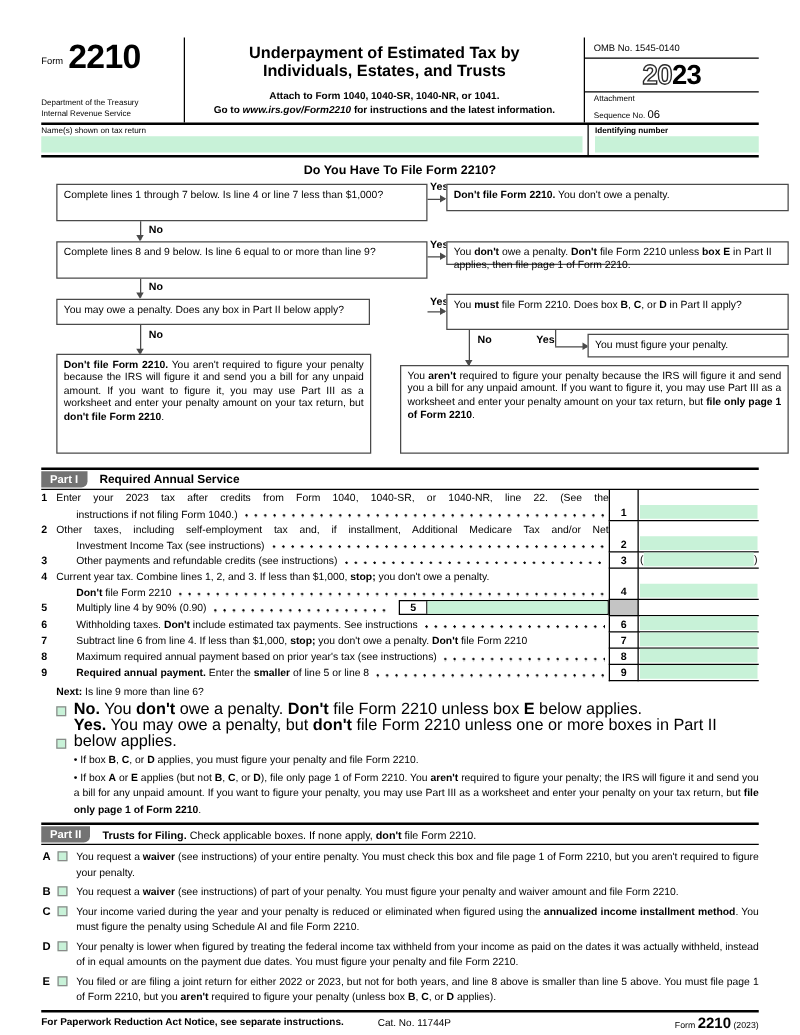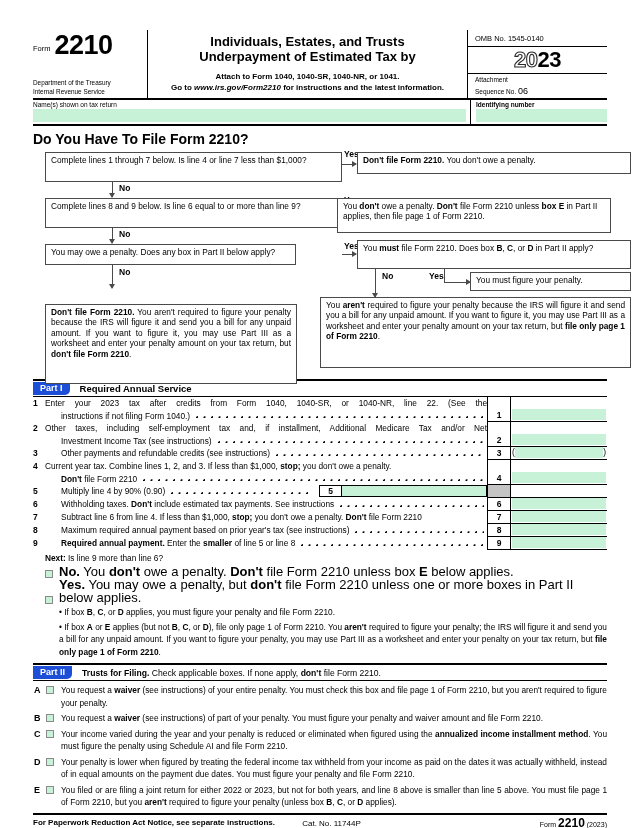--- a/index.html
+++ b/index.html
@@ -34,36 +34,36 @@
 
   
   .namerow { display: flex; border-bottom: 2px solid #000; }
   .name-cell { flex: 1; padding: 1px 4px 2px 0; }
   .id-cell { width: 137px; border-left: 1px solid #000; padding: 1px 0 2px 5px; }
   .label-sm { font-size: 6.5px; }
   .id-cell .label-sm { font-weight: bold; }
   .gbar { height: 13px; background: var(--green, #c8f2d8); margin-top: 1px; }
 
   
-  .flowtitle { font-size: 14px; font-weight: bold; margin: 5px 0 1px; }
+  .flowtitle { text-align: center; font-size: 10px; font-weight: bold; margin: 5px 0 1px; }
   .flow { position: relative; height: 226px; font-size: 8.3px; line-height: 1.26; }
   .fbox { position: absolute; border: 1px solid #4a4a4a; padding: 2px 5px; background: #fff; }
   .fbox.just { text-align: justify; }
   .yn { position: absolute; font-weight: bold; font-size: 8.5px; }
   .ar-h { position: absolute; border-top: 1px solid #4a4a4a; }
   .ar-h::after { content: ""; position: absolute; right: -1px; top: -4px;
     border-left: 5px solid #4a4a4a; border-top: 3.5px solid transparent; border-bottom: 3.5px solid transparent; }
   .ar-v { position: absolute; border-left: 1px solid #4a4a4a; }
   .ar-v.head::after { content: ""; position: absolute; bottom: -1px; left: -4px;
     border-top: 5px solid #4a4a4a; border-left: 3.5px solid transparent; border-right: 3.5px solid transparent; }
 
   
   .pbar { display: flex; align-items: center; border-top: 2px solid #000; border-bottom: 1px solid #000;
           padding: 1px 0; margin-top: 5px; }
-  .pbadge { background: #1d4ed8; color: #fff; font-weight: bold; font-size: 9px;
+  .pbadge { background: #737373; color: #fff; font-weight: bold; font-size: 9px;
             padding: 1px 7px 2px 7px; border-radius: 0 0 5px 0; }
   .ptitle { font-weight: bold; font-size: 9.5px; margin-left: 10px; }
   .ptitle-mix { font-size: 8.6px; margin-left: 10px; }
 
   
   .p1row { display: flex; align-items: stretch; }
   .p1text { width: 454px; padding-left: 12px; position: relative; font-size: 8.3px; line-height: 12.5px; }
   .lnum { position: absolute; left: 0; top: 0; font-weight: bold; font-size: 8.5px; }
   .jline { text-align: justify; text-align-last: justify; }
   .lline { display: flex; padding-left: 16px; }
@@ -118,22 +118,22 @@
         <span class="form-word">Form</span>
         <span class="form-num">2210</span>
       </div>
       <div class="dept">
         <div>Department of the Treasury</div>
         <div>Internal Revenue Service</div>
       </div>
     </div>
     <div class="hdr-center">
       <div class="title">
+        <div>Underpayment of Estimated Tax by</div>
         <div>Individuals, Estates, and Trusts</div>
-        <div>Underpayment of Estimated Tax by</div>
       </div>
       <div class="attach">Attach to Form 1040, 1040-SR, 1040-NR, or 1041.</div>
       <div class="goto"><b>Go to </b><b><i>www.irs.gov/Form2210</i></b><b> for instructions and the latest information.</b></div>
     </div>
     <div class="hdr-right">
       <div class="omb">OMB No. 1545-0140</div>
       <div class="year">
         <span class="yr-o">20</span>
             <span>23</span>
       </div>
@@ -161,41 +161,41 @@
     <span class="yn" style="left:311px; top:1px;">Yes</span>
     <div class="ar-h" style="left:309px; top:16px; width:14px;"></div>
     <div class="fbox" style="left:324px; top:4px; width:274px; height:22px;"><b>Don't file Form 2210.</b> You don't owe a penalty.</div>
 
     <span class="yn" style="left:86px; top:35px;">No</span>
     <div class="ar-v head" style="left:79px; top:34px; height:15px;"></div>
 
     <div class="fbox" style="left:12px; top:50px; width:297px; height:30px;">Complete lines 8 and 9 below. Is line 6 equal to or more than line 9?</div>
     <span class="yn" style="left:311px; top:47px;">Yes</span>
     <div class="ar-h" style="left:309px; top:62px; width:14px;"></div>
-    <div class="fbox" style="left:304px; top:50px; width:274px; height:35px;">You <b>don't</b> owe a penalty. <b>Don't</b> file Form 2210 unless <b>box E</b> in Part II applies, then file page 1 of Form 2210.</div>
+    <div class="fbox" style="left:324px; top:50px; width:274px; height:19px;">You <b>don't</b> owe a penalty. <b>Don't</b> file Form 2210 unless <b>box E</b> in Part II applies, then file page 1 of Form 2210.</div>
 
     <span class="yn" style="left:86px; top:81px;">No</span>
     <div class="ar-v head" style="left:79px; top:80px; height:15px;"></div>
 
     <div class="fbox" style="left:12px; top:96px; width:251px; height:21px;">You may owe a penalty. Does any box in Part II below apply?</div>
     <span class="yn" style="left:311px; top:93px;">Yes</span>
     <div class="ar-h" style="left:309px; top:106px; width:14px;"></div>
     <div class="fbox" style="left:324px; top:92px; width:274px; height:29px;">You <b>must</b> file Form 2210. Does box <b>B</b>, <b>C</b>, or <b>D</b> in Part II apply?</div>
 
     <span class="yn" style="left:86px; top:119px;">No</span>
     <div class="ar-v head" style="left:79px; top:117px; height:23px;"></div>
 
     <span class="yn" style="left:349px; top:123px;">No</span>
     <div class="ar-v head" style="left:342px; top:121px; height:28px;"></div>
     <span class="yn" style="left:396px; top:123px;">Yes</span>
     <div class="ar-v" style="left:411px; top:121px; height:13px;"></div>
     <div class="ar-h" style="left:411px; top:134px; width:26px;"></div>
     <div class="fbox" style="left:437px; top:124px; width:161px; height:19px;">You must figure your penalty.</div>
 
-    <div class="fbox just" style="left:12px; top:140px; width:252px; height:80px;margin-top:16px;"><b>Don't file Form 2210.</b> You aren't required to figure your penalty because the IRS will figure it and send you a bill for any unpaid amount. If you want to figure it, you may use Part III as a worksheet and enter your penalty amount on your tax return, but <b>don't file Form 2210</b>.</div>
+    <div class="fbox just" style="left:12px; top:140px; width:252px; height:80px;"><b>Don't file Form 2210.</b> You aren't required to figure your penalty because the IRS will figure it and send you a bill for any unpaid amount. If you want to figure it, you may use Part III as a worksheet and enter your penalty amount on your tax return, but <b>don't file Form 2210</b>.</div>
     <div class="fbox just" style="left:287px; top:149px; width:311px; height:71px;">You <b>aren't</b> required to figure your penalty because the IRS will figure it and send you a bill for any unpaid amount. If you want to figure it, you may use Part III as a worksheet and enter your penalty amount on your tax return, but <b>file only page 1 of Form 2210</b>.</div>
   </div>
 
   <div class="pbar">
     <span class="pbadge">Part I</span>
     <span class="ptitle">Required Annual Service</span>
   </div>
 
   <div class="p1row h2">
     <div class="p1text">

